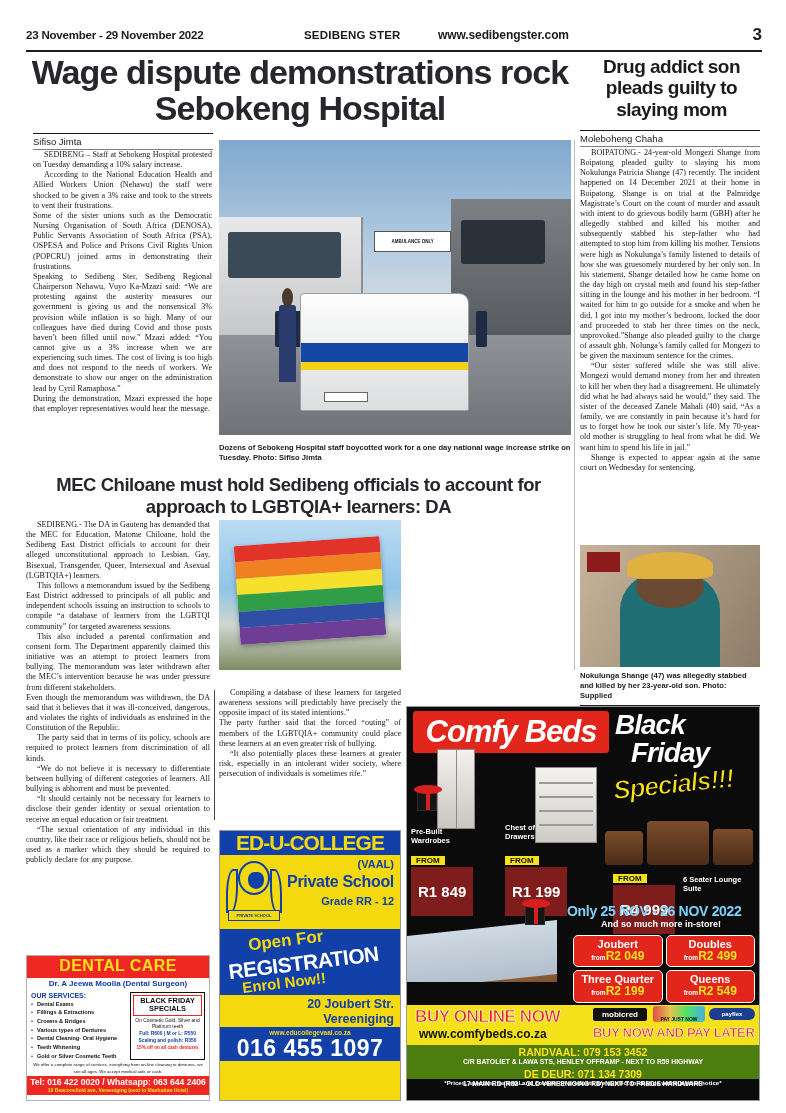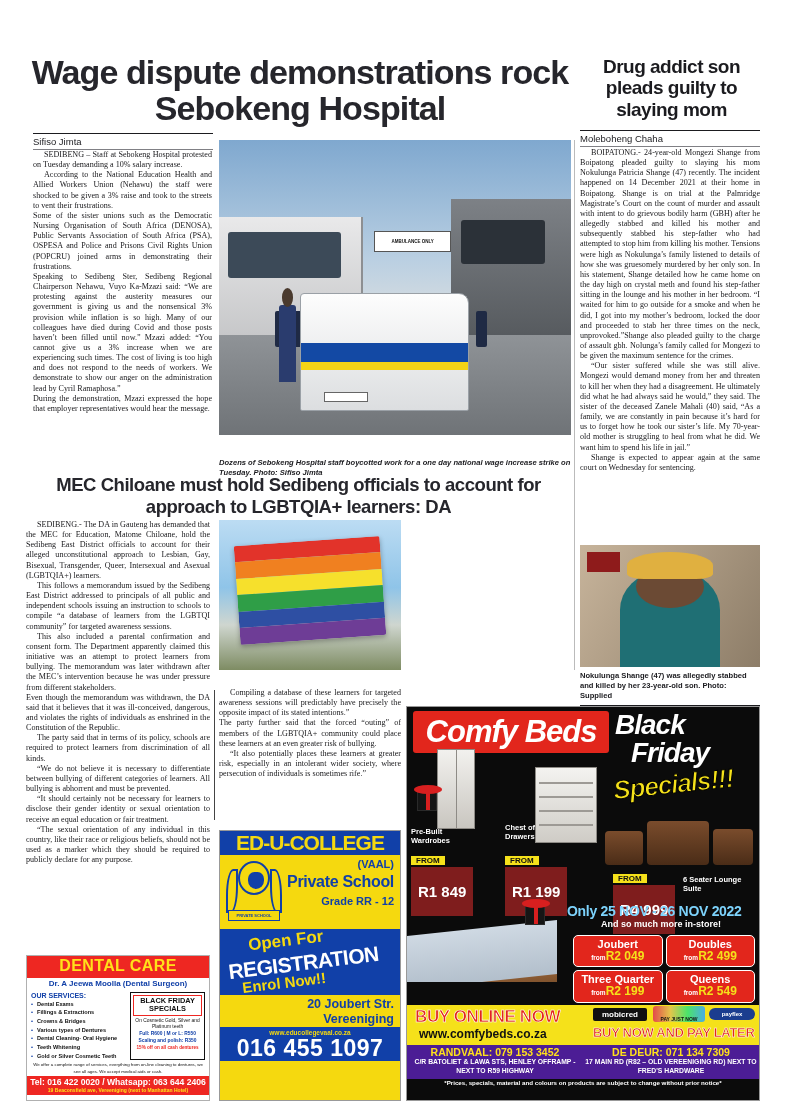--- a/index.html
+++ b/index.html
@@ -79,23 +79,23 @@
   #art1-col1 { left: 33px; top: 150px; width: 179px; height: 322px; }
   #art2-col1 { left: 26px; top: 520px; width: 184px; height: 430px; }
   #art2-col2 { left: 219px; top: 688px; width: 182px; height: 132px; }
   #art3-col1 { left: 580px; top: 148px; width: 180px; height: 512px; }
 
   
   .photo { position: absolute; overflow: hidden; background: #c8ccd0; }
 
   #photo-protest { left: 219px; top: 140px; width: 352px; height: 295px; }
   #cap-protest {
-    position: absolute; left: 219px; top: 458px; width: 352px;
-    font-family: "Liberation Sans", sans-serif;
-    font-size: 7.6px; font-weight: 700; line-height: 1.3; color: #1b1b1f; font-style: italic;
+    position: absolute; left: 219px; top: 443px; width: 352px;
+    font-family: "Liberation Sans", sans-serif;
+    font-size: 7.6px; font-weight: 700; line-height: 1.3; color: #1b1b1f;
   }
 
   #photo-flag { left: 219px; top: 520px; width: 182px; height: 150px; }
 
   #photo-woman { left: 580px; top: 545px; width: 180px; height: 122px; }
   #cap-woman {
     position: absolute; left: 580px; top: 671px; width: 180px;
     font-family: "Liberation Sans", sans-serif;
     font-size: 7.6px; font-weight: 700; line-height: 1.3; color: #1b1b1f;
     border-bottom: 1px solid #1b1b1f; padding-bottom: 4px;
@@ -248,36 +248,42 @@
   .cb-www{ position:absolute; left:12px; top:22px; font:700 12px "Liberation Sans",sans-serif; color:#111;}
   .cb-mobi{ position:absolute; left:186px; top:3px; width:54px; height:13px; background:#111; border-radius:2px;
             font:700 8px "Liberation Sans",sans-serif; color:#fff; display:flex; align-items:center; justify-content:center;}
   .cb-pjn{ position:absolute; left:246px; top:1px; width:52px; height:16px;
            background:linear-gradient(90deg,#e34b4b,#e3c54b,#4be36a,#4bace3); border-radius:3px;
            font:700 5px "Liberation Sans",sans-serif; color:#111; display:flex; align-items:flex-end; justify-content:center;}
   .cb-payflex{ position:absolute; left:302px; top:3px; width:46px; height:12px; background:#1b3d8f; border-radius:6px;
                font:700 6px "Liberation Sans",sans-serif; color:#fff; display:flex; align-items:center; justify-content:center;}
   .cb-later{ position:absolute; left:186px; top:20px; font:700 13px "Liberation Sans",sans-serif; color:#e2261c;
              -webkit-text-stroke:.5px #fff; letter-spacing:-.3px;}
-  .cb-red{ position:absolute; left:0; right:0; top:338px; height:34px; background:#4c1d95;
-           display:flex; }
+  .cb-red{ position:absolute; left:0; right:0; top:338px; height:34px; background:#4d7c0f;
+           display:flex;flex-direction:column; }
   .cb-red > div{ flex:1; text-align:center; padding-top:1px;}
   .cb-red .h{ font:700 10.5px "Liberation Sans",sans-serif; color:#ffe11a;}
   .cb-red .l{ font:700 6.8px "Liberation Sans",sans-serif; color:#fff; line-height:1.3;}
   .cb-disc{ position:absolute; left:0; right:0; top:372px; text-align:center;
             font:700 6.2px "Liberation Sans",sans-serif; color:#fff;}
 
   
   .vrule { position:absolute; width:1px; background:#3a3a3a; }
 </style>
 </head>
 <body>
 
 <div class="page">
 
+  <div class="masthead">
+    <div class="mh-date">23 November - 29 November 2022</div>
+    <div class="mh-title">SEDIBENG STER</div>
+    <div class="mh-url">www.sedibengster.com</div>
+    <div class="mh-pageno">3</div>
+  </div>
 
   <h1 class="hl-main">Wage dispute demonstrations rock Sebokeng Hospital</h1>
 
   <h2 class="hl-right">Drug addict son pleads guilty to slaying mom</h2>
 
   <div class="byline" id="byline-1">Sifiso Jimta</div>
   <div class="byline" id="byline-2">Moleboheng Chaha</div>
 
   <div class="body-col" id="art1-col1">
     <p>SEDIBENG – Staff at Sebokeng Hospital protested on Tuesday demanding a 10% salary increase.</p>

